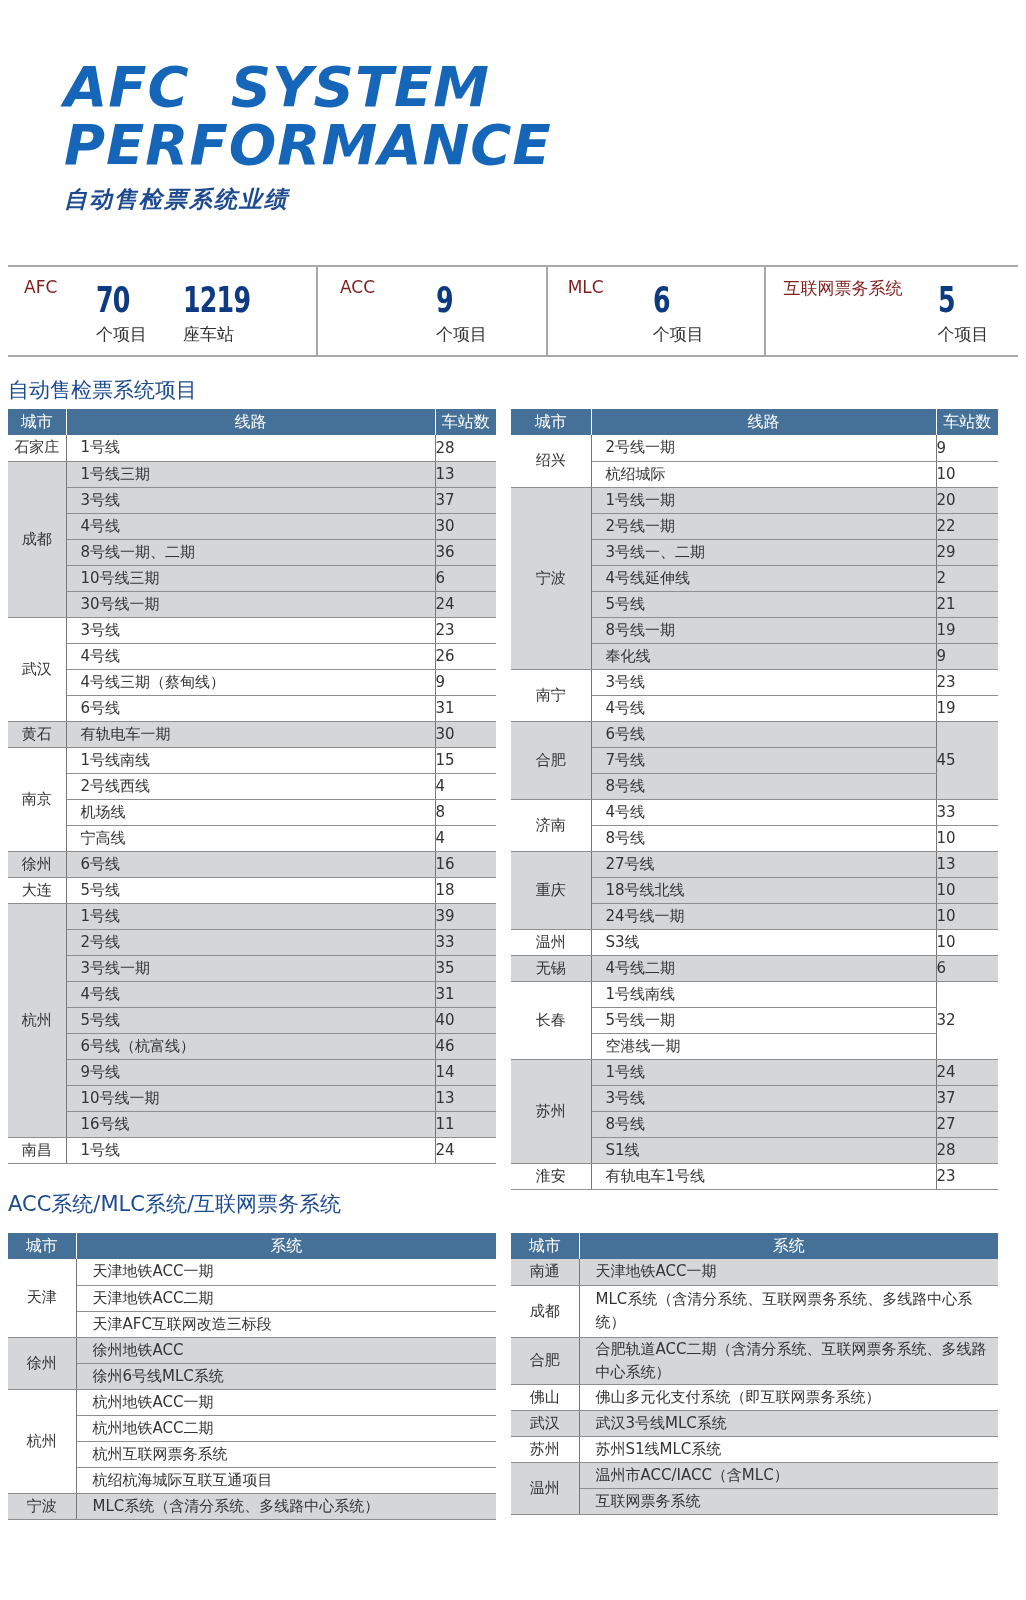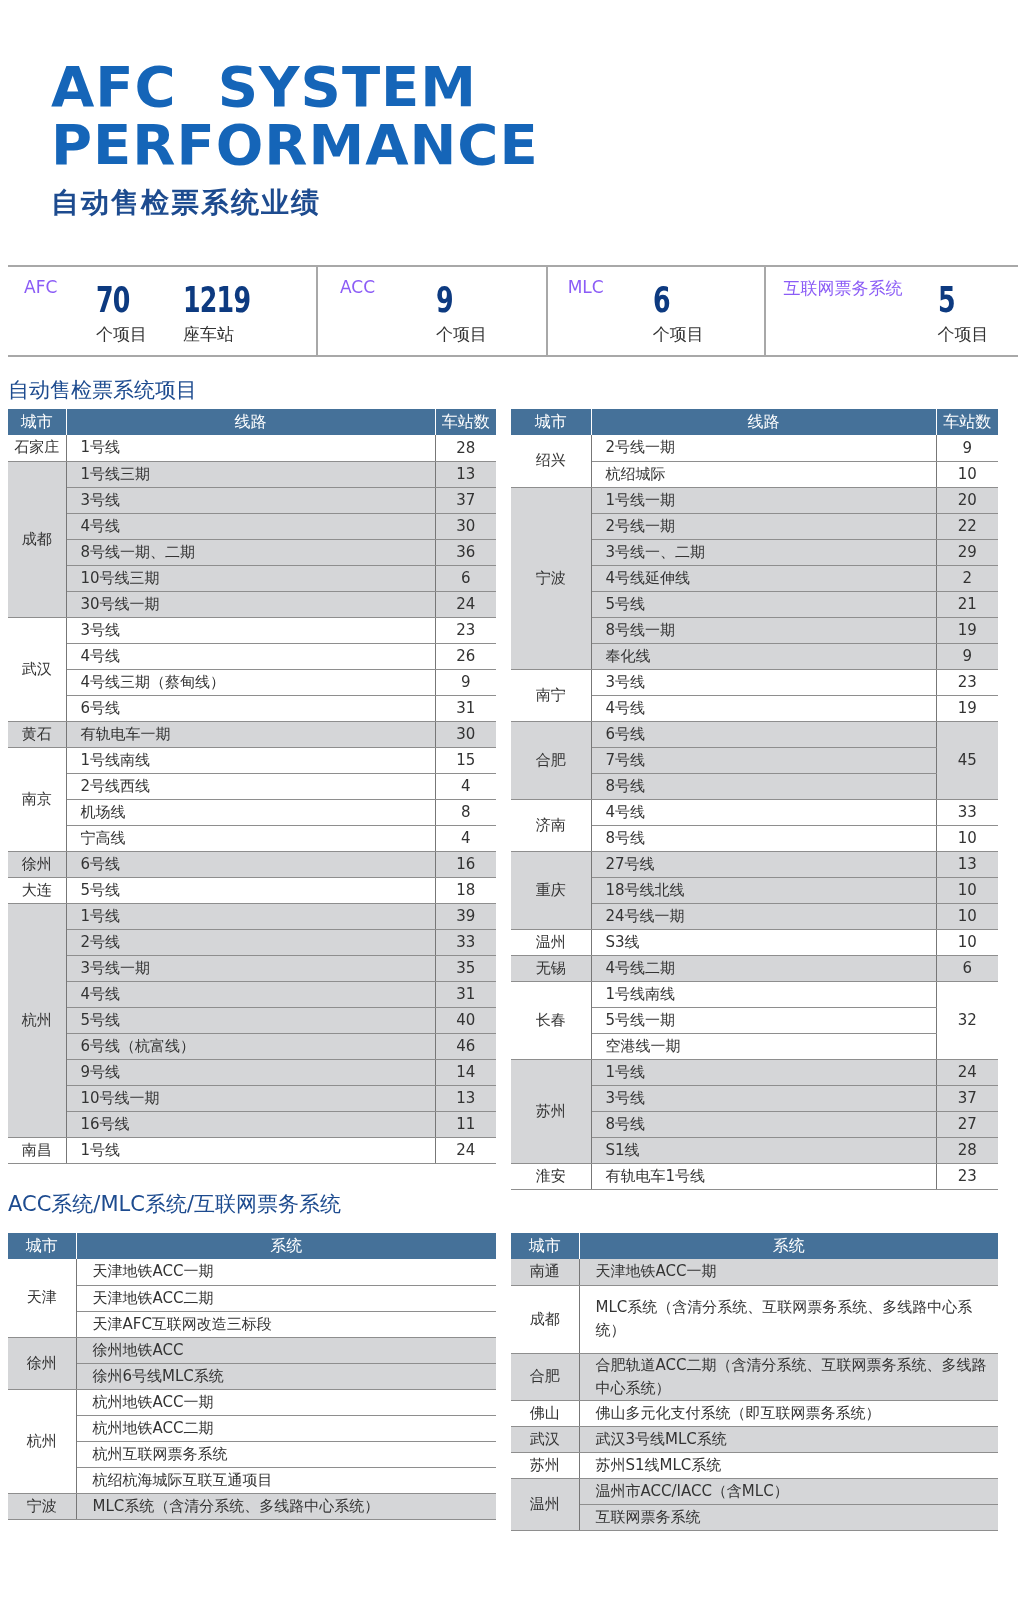--- a/index.html
+++ b/index.html
@@ -1,38 +1,38 @@
 <!DOCTYPE html>
 <html><head>
 <meta charset="utf-8">
 <style>
   * { box-sizing: border-box; margin: 0; padding: 0; }
   html, body { width: 1026px; height: 1600px; background: #ffffff; }
   body { font-family: "DejaVu Sans", "Liberation Sans", sans-serif; color: #222; position: relative; overflow: hidden; }
 
-  .hero { position: absolute; left: 51px; top: 58px; }
+  .hero { position: absolute; left: 64px; top: 58px; font-style: italic; }
   .hero-title { color: #1565b8; font-family: "DejaVu Sans", sans-serif; font-weight: bold; font-size: 56px; line-height: 58px; letter-spacing: 1px; }
-  .hero-sub { color: #1d4b8f; font-weight: bold; font-size: 28px; margin-top: 10px; letter-spacing: 2px; }
+  .hero-sub { color: #1d4b8f; font-weight: bold; font-size: 23px; margin-top: 10px; letter-spacing: 2px; }
 
   .stats { position: absolute; left: 8px; top: 265px; width: 1010px; height: 92px; border-top: 2px solid #a8a8a8; border-bottom: 2px solid #a8a8a8; display: flex; }
   .stat { position: relative; height: 100%; border-right: 2px solid #a8a8a8; }
   .stat:last-child { border-right: none; }
-  .stat-label { position: absolute; top: 10px; font-size: 17px; color: #8b5cf6; text-align: right; }
+  .stat-label { position: absolute; top: 10px; font-size: 17px; color: #7f1d1d; text-align: right; }
   .stat-num { position: absolute; top: 12px; font-family: "DejaVu Sans Condensed", "DejaVu Sans", sans-serif; font-weight: bold; font-size: 36px; color: #0d3a80; transform: scaleX(0.78); transform-origin: left; letter-spacing: -1px; }
   .stat-unit { position: absolute; top: 56px; font-size: 17px; color: #333; }
 
   .section-title { position: absolute; left: 8px; font-size: 21px; color: #1d4b8f; }
 
   table { border-collapse: collapse; position: absolute; font-size: 15px; color: #333; }
   th { background: #457199; color: #fff; font-weight: normal; font-size: 16px; height: 26px; text-align: center; border-right: 1px solid #fff; }
   th:last-child { border-right: none; }
   td { height: 26px; border-bottom: 1.5px solid #8e8e8e; padding: 0; }
   td.city { text-align: center; border-right: 1.5px solid #777; }
   td.line { padding-left: 14px; border-right: 1.5px solid #777; }
-  td.count { text-align: center; }
+  td.count { }
   tr.g td { background: #d5d6d8; }
   tr.w td { background: #ffffff; }
   td.sys { padding-left: 16px; line-height: 23px; margin-top: 13px; }
   .t2 td { height: 26px; }
 </style>
 </head>
 <body>
 
 <div class="hero">
   <div class="hero-title" style="white-space:pre">AFC  SYSTEM</div>
@@ -407,21 +407,21 @@
     <th>系统</th>
   </tr>
     </thead>
   <tbody>
       <tr class="g">
         <td class="city" rowspan="1">南通</td>
         <td class="sys">天津地铁ACC一期</td>
       </tr>
       <tr class="w">
         <td class="city" rowspan="1">成都</td>
-        <td class="sys" style="height: 68px; padding-right: 6px;">MLC系统（含清分系统、互联网票务系统、多线路中心系统）</td>
+        <td class="sys" style="height: 52px; padding-right: 6px;">MLC系统（含清分系统、互联网票务系统、多线路中心系统）</td>
       </tr>
       <tr class="g">
         <td class="city" rowspan="1">合肥</td>
         <td class="sys" style="height: 44px; padding-right: 6px;">合肥轨道ACC二期（含清分系统、互联网票务系统、多线路中心系统）</td>
       </tr>
       <tr class="w">
         <td class="city" rowspan="1">佛山</td>
         <td class="sys">佛山多元化支付系统（即互联网票务系统）</td>
       </tr>
       <tr class="g">

